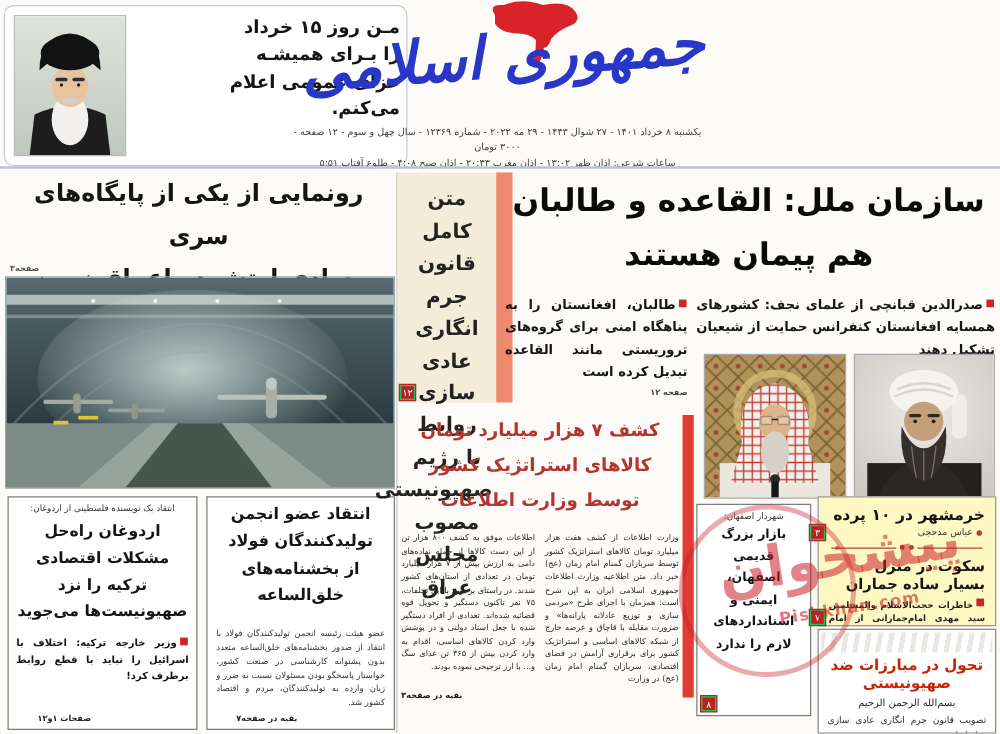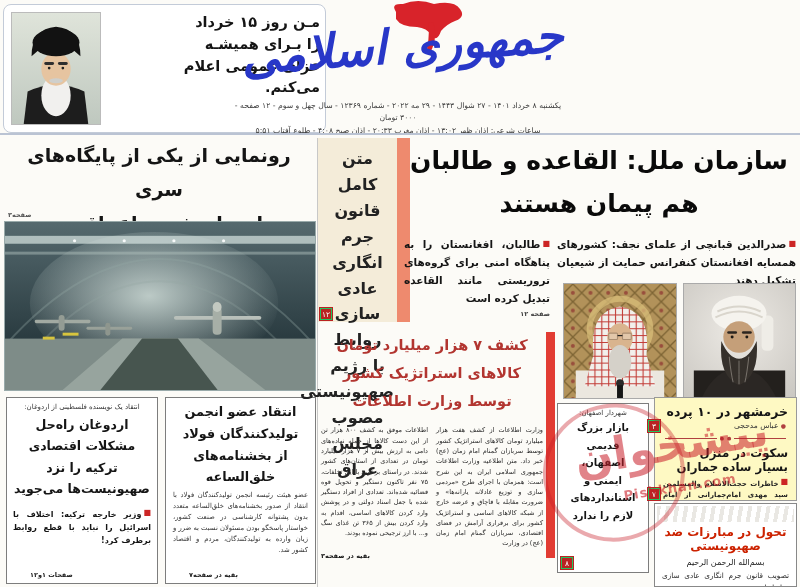--- a/index.html
+++ b/index.html
@@ -29,21 +29,21 @@
   .vline{width:1px;background:#c8c8c8;}
   
   .drone-head{left:2px;top:139px;width:314px;font-size:19px;font-weight:800;text-align:center;line-height:1.78;}
   .drone-page{left:8px;top:211px;font-size:6.5px;color:#555;font-weight:bold;}
   .tunnel{left:4px;top:221px;width:312px;height:170px;border:1px solid #9aa;}
   .newsbox{border:1px solid #7d7d7d;background:#fff;}
   .steel-box{left:165px;top:397px;width:151px;height:187px;}
   .erdogan-box{left:6px;top:397px;width:152px;height:187px;}
   .box-kicker{font-size:7px;color:#333;text-align:center;margin:5px 5px 0;}
   .box-head{font-size:12.5px;font-weight:bold;text-align:center;line-height:1.7;margin:3px 4px 0;}
-  .box-body{font-size:6.8px;line-height:1.62;color:#333;margin:2px 7px 0;text-align:justify;}
+  .box-body{font-size:6.8px;line-height:1.62;color:#333;margin:14px 7px 0;text-align:justify;}
   .box-bullet{font-size:8px;font-weight:bold;line-height:1.6;margin:8px 6px 0;text-align:justify;}
   .box-contref{position:absolute;left:6px;bottom:4px;font-size:6.5px;font-weight:bold;color:#222;margin-left:17px;}
   
   .iraq-box{left:318px;top:138px;width:92px;height:184px;background:var(--beige,#f4ecd9);}
   .iraq-bar{position:absolute;right:0;top:0;width:13px;height:100%;background:var(--salmon,#ee8a6e);}
   .iraq-text{position:absolute;right:16px;left:3px;top:8px;font-size:16px;font-weight:bold;line-height:1.62;text-align:center;color:#222;}
   .badge{width:12px;height:12px;background:#b92222;color:#fff;font-size:7.5px;line-height:12px;text-align:center;font-weight:normal;border:1px solid #22c55e;box-shadow:0 0 0 1px #b92222;}
   
   .lead{left:402px;top:139px;width:394px;}
   .lead-head{font-size:25px;font-weight:900;line-height:1.72;text-align:center;color:#0a0a0a;}

